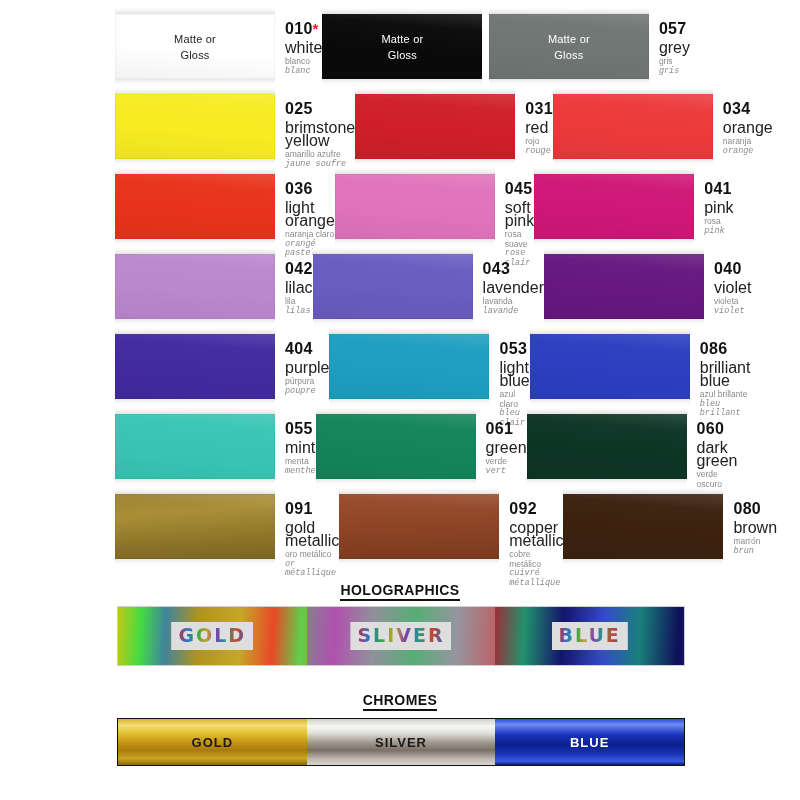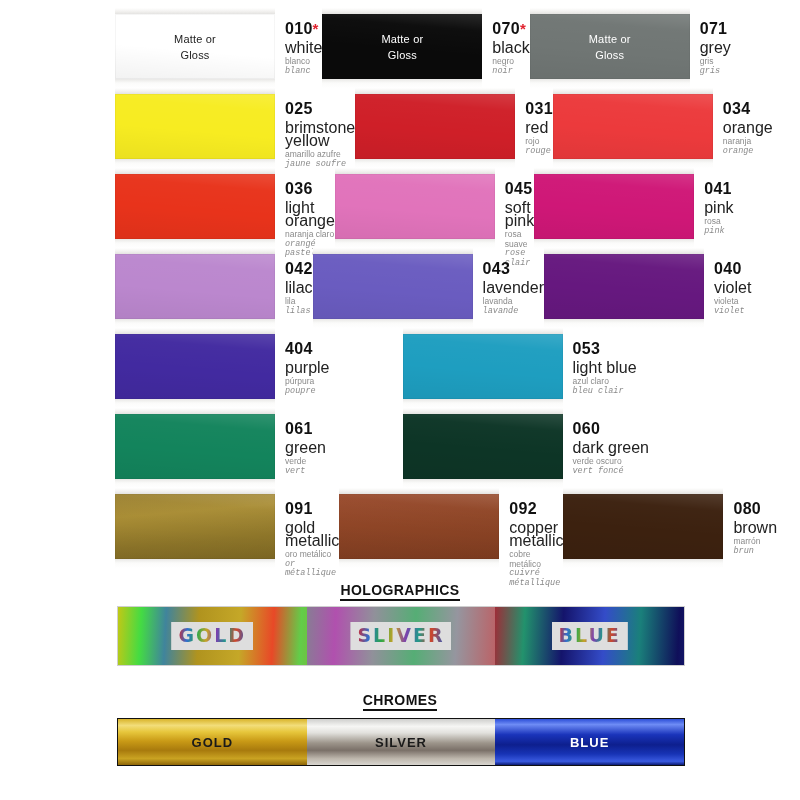--- a/index.html
+++ b/index.html
@@ -309,41 +309,35 @@
             <div class="paper-top"></div>
             <div class="swatch" style="background: rgb(10, 10, 10);">
               <div class="sheen"></div>
               <div class="inner-text light">
                 <div>Matte or</div>
                 <div>Gloss</div>
               </div>
             </div>
             <div class="paper-bot"></div>
           </div>
-          <div class="label">
-            <div class="code"><span>070</span><span class="star">*</span></div>
-            <div class="name">black</div>
-            <div class="es">negro</div>
-            <div class="fr">noir</div>
-          </div>
         </div>
         <div class="cell">
           <div class="swatch-wrap">
             <div class="paper-top"></div>
             <div class="swatch" style="background: rgb(112, 118, 116);">
               <div class="sheen"></div>
               <div class="inner-text light">
                 <div>Matte or</div>
                 <div>Gloss</div>
               </div>
             </div>
             <div class="paper-bot"></div>
           </div>
           <div class="label">
-            <div class="code"><span>071</span></div>
+            <div class="code"><span>057</span></div>
             <div class="name">grey</div>
             <div class="es">gris</div>
             <div class="fr">gris</div>
           </div>
         </div>
       </div>
       <div class="row">
         <div class="cell">
           <div class="swatch-wrap">
             <div class="paper-top"></div>
@@ -508,22 +502,52 @@
             </div>
             <div class="paper-bot"></div>
           </div>
           <div class="label">
             <div class="code"><span>053</span></div>
             <div class="name">light blue</div>
             <div class="es">azul claro</div>
             <div class="fr">bleu clair</div>
           </div>
         </div>
+        <div class="cell">
+          <div class="swatch-wrap">
+            <div class="paper-top"></div>
+            <div class="swatch" style="background: rgb(43, 63, 192);">
+              <div class="sheen"></div>
+            </div>
+            <div class="paper-bot"></div>
+          </div>
+          <div class="label">
+            <div class="code"><span>086</span></div>
+            <div class="name">brilliant blue</div>
+            <div class="es">azul brillante</div>
+            <div class="fr">bleu brillant</div>
+          </div>
+        </div>
       </div>
       <div class="row">
+        <div class="cell">
+          <div class="swatch-wrap">
+            <div class="paper-top"></div>
+            <div class="swatch" style="background: rgb(56, 197, 180);">
+              <div class="sheen"></div>
+            </div>
+            <div class="paper-bot"></div>
+          </div>
+          <div class="label">
+            <div class="code"><span>055</span></div>
+            <div class="name">mint</div>
+            <div class="es">menta</div>
+            <div class="fr">menthe</div>
+          </div>
+        </div>
         <div class="cell">
           <div class="swatch-wrap">
             <div class="paper-top"></div>
             <div class="swatch" style="background: rgb(19, 132, 92);">
               <div class="sheen"></div>
             </div>
             <div class="paper-bot"></div>
           </div>
           <div class="label">
             <div class="code"><span>061</span></div>

